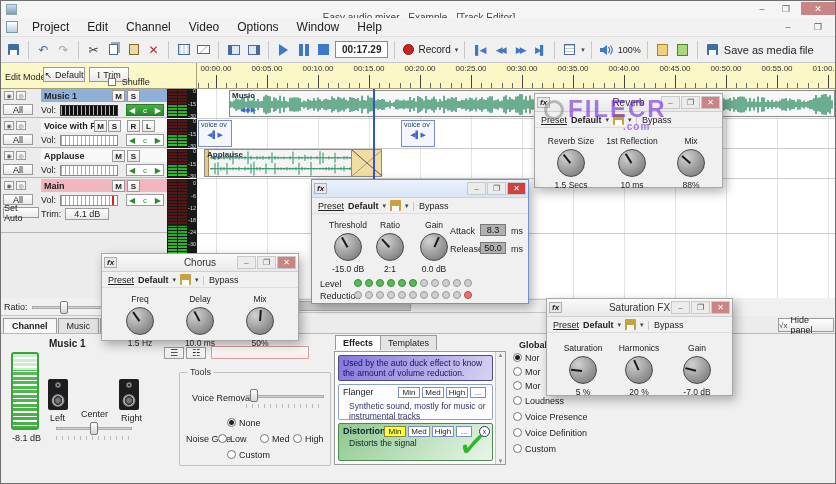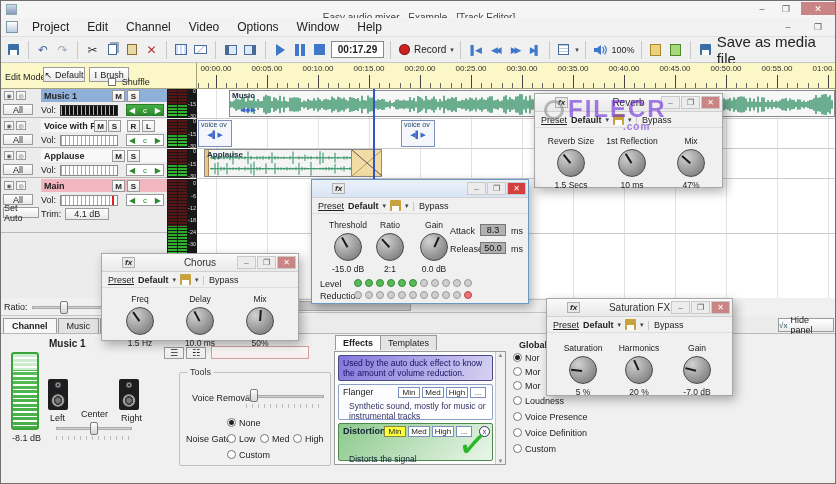--- a/index.html
+++ b/index.html
@@ -85,21 +85,21 @@
   .fxitem{position:absolute;left:3px;width:155px;border-radius:2px;font-size:8.5px}
   .lvlbtn{display:inline-flex;align-items:center;justify-content:center;width:22px;height:11px;border:1px solid #7a8fc0;background:#fff;font-size:8px;margin-right:2px}
   .lvlbtn.on{background:#ffff3d;border-color:#8a8a3a}
   .fxscroll{position:absolute;right:0;top:0;width:10px;height:112px;background:#f0f0f0;border-left:1px solid #c6c6c6;display:flex;flex-direction:column;justify-content:space-between;align-items:center;font-size:6px;color:#888}
   
   .dlg{position:absolute;background:#f0f0f0;border:1px solid #a8a8a8;box-shadow:3px 4px 10px rgba(0,0,0,.3)}
   .dlg.active{border:1px solid #6a97c8}
   .dtitle{position:relative;height:18px;display:flex;align-items:center;background:linear-gradient(#fafafa,#e9e9e9);border-bottom:1px solid #d0d0d0}
   .dlg.active .dtitle{background:linear-gradient(#eaf1fa,#d9e5f5)}
   .dtitle .cap{position:absolute;left:0;right:0;text-align:center;font-size:10px;color:#333}
-  .fxicon{font-style:italic;font-weight:bold;font-size:8px;border:1px solid #b0b0b0;background:#e8e8e8;padding:0 2px;margin-left:20px;z-index:1}
+  .fxicon{font-style:italic;font-weight:bold;font-size:8px;border:1px solid #b0b0b0;background:#e8e8e8;padding:0 2px;margin-left:2px;z-index:1}
   .dbtns{position:absolute;right:2px;top:2px;display:flex;gap:1px;z-index:1}
   .dbtn{width:19px;height:13px;display:flex;align-items:center;justify-content:center;font-size:8px;color:#555;background:#ececec;border:1px solid #c9c9c9}
   .dbtn.close{background:#ca8484;color:#fff}
   .dbtn.close.hot{background:#d23f3f}
   .presetrow{height:16px;display:flex;align-items:center;gap:4px;padding:0 6px;border-bottom:1px solid #ddd;font-size:9px}
   .preset-u{text-decoration:underline}
   .caret{font-size:7px;color:#444}
   .knob{width:28px;height:28px;border-radius:50%;border:1px solid #4a4a4a;background:radial-gradient(circle at 32% 28%,#d2d2d2,#9a9a9a 55%,#6e6e6e);position:relative;margin:0 auto}
   .knob:after{content:"";position:absolute;left:50%;top:2px;width:2px;height:11px;background:#1a1a1a;transform-origin:50% 12px;transform:translateX(-50%) rotate(var(--rot,-40deg))}
   .kgroup{position:absolute;width:56px;text-align:center;font-size:8.5px;color:#222}
@@ -209,32 +209,32 @@
     <span class="ticn">
         <span style="width:11px;height:12px;border:1px solid #a8862a;background:#ecd27a"></span>
       </span>
     <span class="ticn">
         <span style="width:11px;height:12px;border:1px solid #4a8a2a;background:#a8d87a"></span>
       </span>
     <span class="tsep"></span>
     <span class="ticn">
         <span class="floppy"></span>
       </span>
-    <span style="font-size:15px">Save as media file</span>
+    <span style="font-size:11px">Save as media file</span>
   </div>
 
   <div class="abs editbar">
     <span class="abs" style="left:4px;top:9px;font-size:9px">Edit Mode</span>
     <span class="abs btn" style="left:42px;top:4px;width:42px;height:15px;gap:3px">
       <span>↖</span>
         <span>Default</span>
     </span>
     <span class="abs btn" style="left:88px;top:4px;width:40px;height:15px;gap:3px">
       <span style="font-family:'Liberation Serif',serif">I</span>
-        <span>Brush</span>
+        <span>Trim</span>
     </span>
     <span class="abs" style="left:107px;top:13px"><span class="cb"></span>
       <span class="rlbl">Shuffle</span>
     </span>
   </div>
 
   <div class="abs ruler">
     <div>
         <span class="rlabel" style="left: 19px;">00:00.00</span>
         <span class="rlabel" style="left: 70px;">00:05.00</span>
@@ -501,21 +501,21 @@
     <div class="groupbox" style="left:178px;top:38px;width:152px;height:94px">
       <span class="legend">Tools</span>
       <span class="abs" style="left:12px;top:20px;font-size:9px">Voice Removal</span>
       <span class="abs" style="left:66px;top:16px;width:80px;height:14px">
         <span class="hsl" style="left:0;top:6px;width:78px"></span>
         <span class="thumb" style="left:4px;top:0"></span>
         <span class="tickline" style="left:0;top:15px;width:78px"></span>
       </span>
       <span class="abs" style="left:47px;top:44px"><span class="radio sel"></span><span class="rlbl">None</span></span>
       <span class="abs" style="left:6px;top:61px;font-size:9px">Noise Gate</span>
-      <span class="abs" style="left:47px;top:60px"><span class="radio"></span><span class="rlbl">Low</span></span>
+      <span class="abs" style="left:38px;top:60px"><span class="radio"></span><span class="rlbl">Low</span></span>
       <span class="abs" style="left:80px;top:60px"><span class="radio"></span><span class="rlbl">Med</span></span>
       <span class="abs" style="left:113px;top:60px"><span class="radio"></span><span class="rlbl">High</span></span>
       <span class="abs" style="left:47px;top:76px"><span class="radio"></span><span class="rlbl">Custom</span></span>
     </div>
   </div>
 
   <span class="abs fxtab active" style="left:334px;top:334px">Effects</span>
   <span class="abs fxtab" style="left:379px;top:334px">Templates</span>
   <div class="fxlist">
     <div class="fxitem" style="top:3px;height:26px;background:linear-gradient(115deg,#8577dd,#d7d2f2);border:1px solid #4a4a8a;color:#14145e;padding:2px 4px">
@@ -527,21 +527,21 @@
         <span class="lvlbtn">Min</span><span class="lvlbtn">Med</span><span class="lvlbtn">High</span><span class="lvlbtn" style="width:16px">...</span>
       </span>
       <div style="margin-top:4px;padding-left:6px;color:#333366">Synthetic sound, mostly for music or instrumental tracks</div>
     </div>
     <div class="fxitem" style="top:71px;height:38px;background:linear-gradient(135deg,#8cc98c,#eaf6ea);border:1px solid #4a8a4a;padding:2px 4px">
       <span style="font-size:9px;font-weight:bold;color:#123">Distortion</span>
       <span style="position:absolute;right:18px;top:2px">
         <span class="lvlbtn on">Min</span><span class="lvlbtn">Med</span><span class="lvlbtn">High</span><span class="lvlbtn" style="width:16px">...</span>
       </span>
       <span style="position:absolute;right:2px;top:2px;width:11px;height:11px;border:1px solid #336;border-radius:50%;font-size:7px;display:flex;align-items:center;justify-content:center;color:#336;background:#fff">x</span>
-      <div style="margin-top:18px;padding-left:6px;color:#123">Distorts the signal</div>
+      <div style="margin-top:2px;padding-left:6px;color:#123">Distorts the signal</div>
       <span class="check" style="right:4px;bottom:-6px">✓</span>
     </div>
     <div class="fxscroll">
         <span>▲</span>
         <span>▼</span>
       </div>
   </div>
 
   <span class="abs" style="left:518px;top:339px;font-size:9px;font-weight:bold">Global</span>
   <span class="abs" style="left:512px;top:351px"><span class="radio sel"></span><span class="rlbl">Nor</span></span>
@@ -613,21 +613,21 @@
       <div class="kvalue">1.5 Secs</div>
     </div>
     <div class="kgroup" style="left:66px;top:42px;width:62px">
       <div class="klabel">1st Reflection</div>
       <div class="knob" style="--rot:-32deg"></div>
       <div class="kvalue">10 ms</div>
     </div>
     <div class="kgroup" style="left:128px;top:42px">
       <div class="klabel">Mix</div>
       <div class="knob" style="--rot:-48deg"></div>
-      <div class="kvalue">47%</div>
+      <div class="kvalue">88%</div>
     </div>
   </div>
 
   <div class="dlg" style="left:545px;top:297px;width:187px;height:98px;z-index:22">
     <div class="dtitle">
       <span class="fxicon">fx</span>
       <span class="cap">Saturation FX</span>
       <span class="dbtns">
           <span class="dbtn">–</span>
           <span class="dbtn">❐</span>

